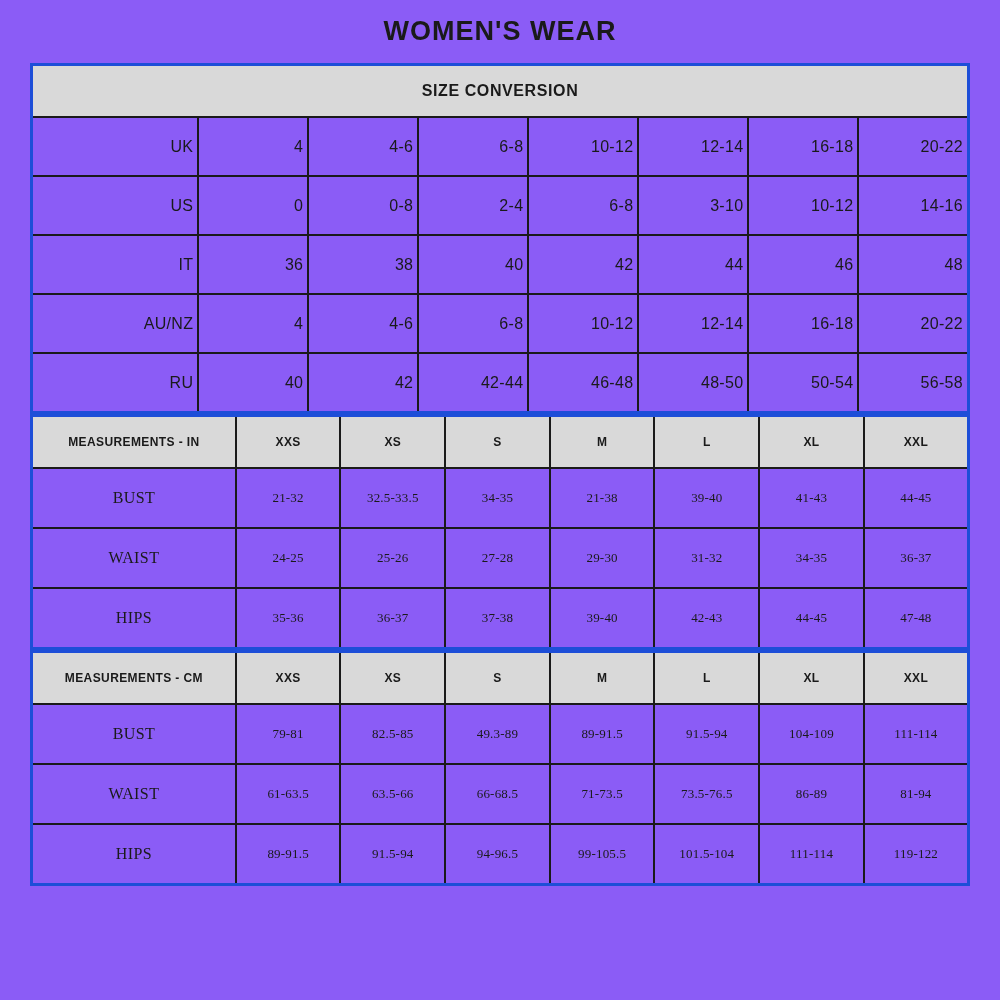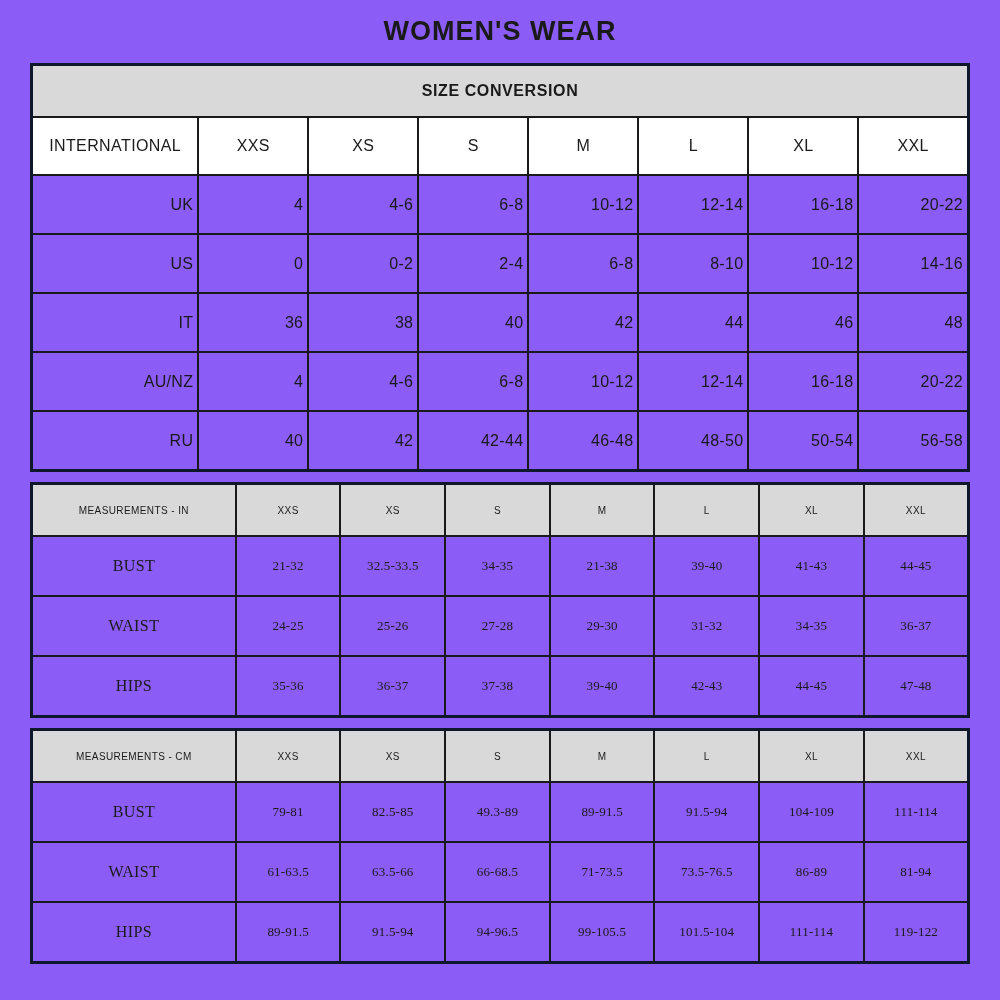--- a/index.html
+++ b/index.html
@@ -20,22 +20,21 @@
     text-align: center;
     font-size: 27px;
     font-weight: 700;
     letter-spacing: 1px;
     margin: 6px 0 16px 0;
   }
   table {
     width: 100%;
     border-collapse: collapse;
     table-layout: fixed;
-    border: 3px solid #0f172a;
-    margin-bottom: 10px;
+    border: 3px solid #1d4ed8;
   }
   td, th {
     border: 2px solid #1a1a1a;
     text-align: center;
     vertical-align: middle;
     padding: 0 4px;
     overflow: hidden;
   }
   
   .banner-cell {
@@ -55,22 +54,22 @@
   }
   .t1 tbody td {
     height: 57px;
     font-size: 16px;
     letter-spacing: 0.3px;
     text-align: right;
   }
   
   .t2 thead th {
     background: #d9d9d9;
-    font-weight: 400;
-    font-size: 10px;
+    font-weight: 700;
+    font-size: 12px;
     height: 50px;
     letter-spacing: 0.4px;
   }
   .t2 tbody td {
     height: 58px;
     font-size: 13px;
     letter-spacing: 0.2px;
     font-family: Liberation Serif, serif;
   }
   .t2 tbody td.row-label {
@@ -100,50 +99,40 @@
         <col class="c-size-1">
         <col class="c-size-1">
         <col class="c-size-1">
         <col class="c-size-1">
         <col class="c-size-1">
         <col class="c-size-1">
       </colgroup>
     <thead>
         <tr>
           <td class="banner-cell" colspan="8">SIZE CONVERSION</td>
-        </tr>
-        <tr>
-          <th>INTERNATIONAL</th>
-          <th>XXS</th>
-          <th>XS</th>
-          <th>S</th>
-          <th>M</th>
-          <th>L</th>
-          <th>XL</th>
-          <th>XXL</th>
         </tr>
       </thead>
     <tbody>
         <tr>
           <td class="row-label">UK</td>
           <td>4</td>
           <td>4-6</td>
           <td>6-8</td>
           <td>10-12</td>
           <td>12-14</td>
           <td>16-18</td>
           <td>20-22</td>
         </tr>
         <tr>
           <td class="row-label">US</td>
           <td>0</td>
-          <td>0-2</td>
+          <td>0-8</td>
           <td>2-4</td>
           <td>6-8</td>
-          <td>8-10</td>
+          <td>3-10</td>
           <td>10-12</td>
           <td>14-16</td>
         </tr>
         <tr>
           <td class="row-label">IT</td>
           <td>36</td>
           <td>38</td>
           <td>40</td>
           <td>42</td>
           <td>44</td>

